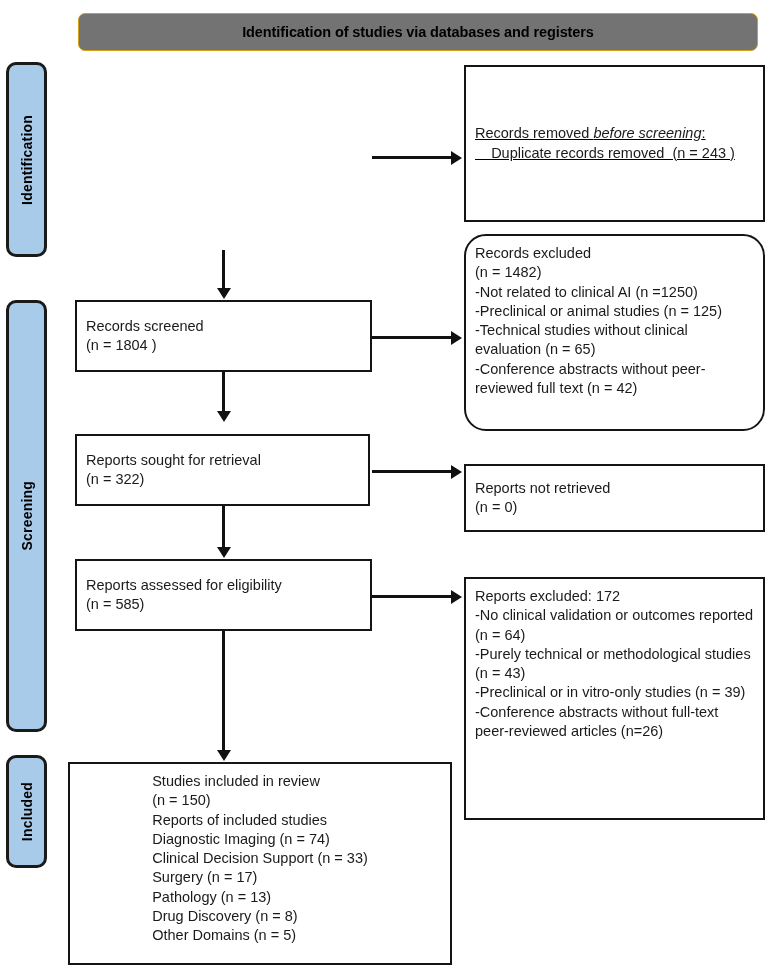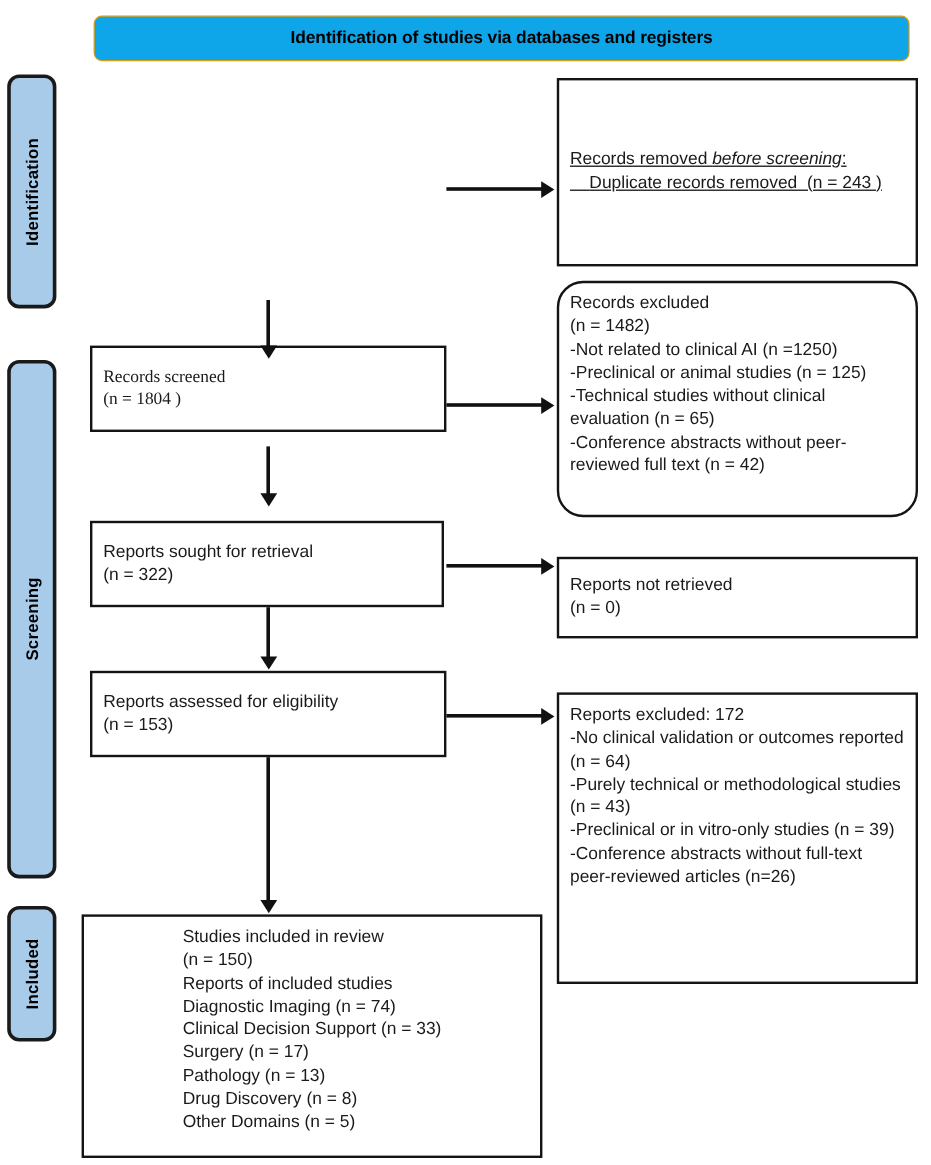--- a/index.html
+++ b/index.html
@@ -19,21 +19,21 @@
     position: relative;
     width: 776px;
     height: 971px;
   }
   .banner {
     position: absolute;
     left: 78px;
     top: 13px;
     width: 680px;
     height: 38px;
-    background: #0ea5e9;
+    background: #737373;
     border: 1px solid #D39E18;
     border-radius: 7px;
     display: flex;
     align-items: center;
     justify-content: center;
     box-sizing: border-box;
   }
   .banner-text {
     font-weight: bold;
     font-size: 14.5px;
@@ -82,21 +82,21 @@
     white-space: pre-wrap;
   }
   .node.align-top { align-items: flex-start; }
   .node.align-top .node-text { padding-top: 8px; }
 
   em.it { font-style: italic; }
 
   
   #node-identified       { left: 75px;  top: 65px;  width: 297px; height: 185px; }
   #node-removed          { left: 464px; top: 65px;  width: 301px; height: 157px; text-decoration: underline; }
-  #node-screened         { left: 75px;  top: 288px; width: 297px; height: 72px; font-family: Liberation Serif, serif;  }
+  #node-screened         { left: 75px;  top: 300px; width: 297px; height: 72px;  }
   #node-records-excluded { left: 464px; top: 234px; width: 301px; height: 197px; border-radius: 22px; }
   #node-sought           { left: 75px;  top: 434px; width: 295px; height: 72px;  }
   #node-not-retrieved    { left: 464px; top: 464px; width: 301px; height: 68px;  }
   #node-assessed         { left: 75px;  top: 559px; width: 297px; height: 72px;  }
   #node-reports-excluded { left: 464px; top: 577px; width: 301px; height: 243px; }
   #node-included         { left: 68px;  top: 762px; width: 384px; height: 203px; justify-content: center; }
 
   
   .conn {
     position: absolute;
@@ -163,21 +163,21 @@
 (n = 322)</div>
   </div>
 
   <div class="node" id="node-not-retrieved">
     <div class="node-text">Reports not retrieved
 (n = 0)</div>
   </div>
 
   <div class="node" id="node-assessed">
     <div class="node-text">Reports assessed for eligibility
-(n = 153)</div>
+(n = 585)</div>
   </div>
 
   <div class="node align-top" id="node-reports-excluded">
     <div class="node-text">Reports excluded: 172
 -No clinical validation or outcomes reported (n = 64)
 -Purely technical or methodological studies (n = 43)
 -Preclinical or in vitro-only studies (n = 39)
 -Conference abstracts without full-text peer-reviewed articles (n=26)</div>
   </div>
 

